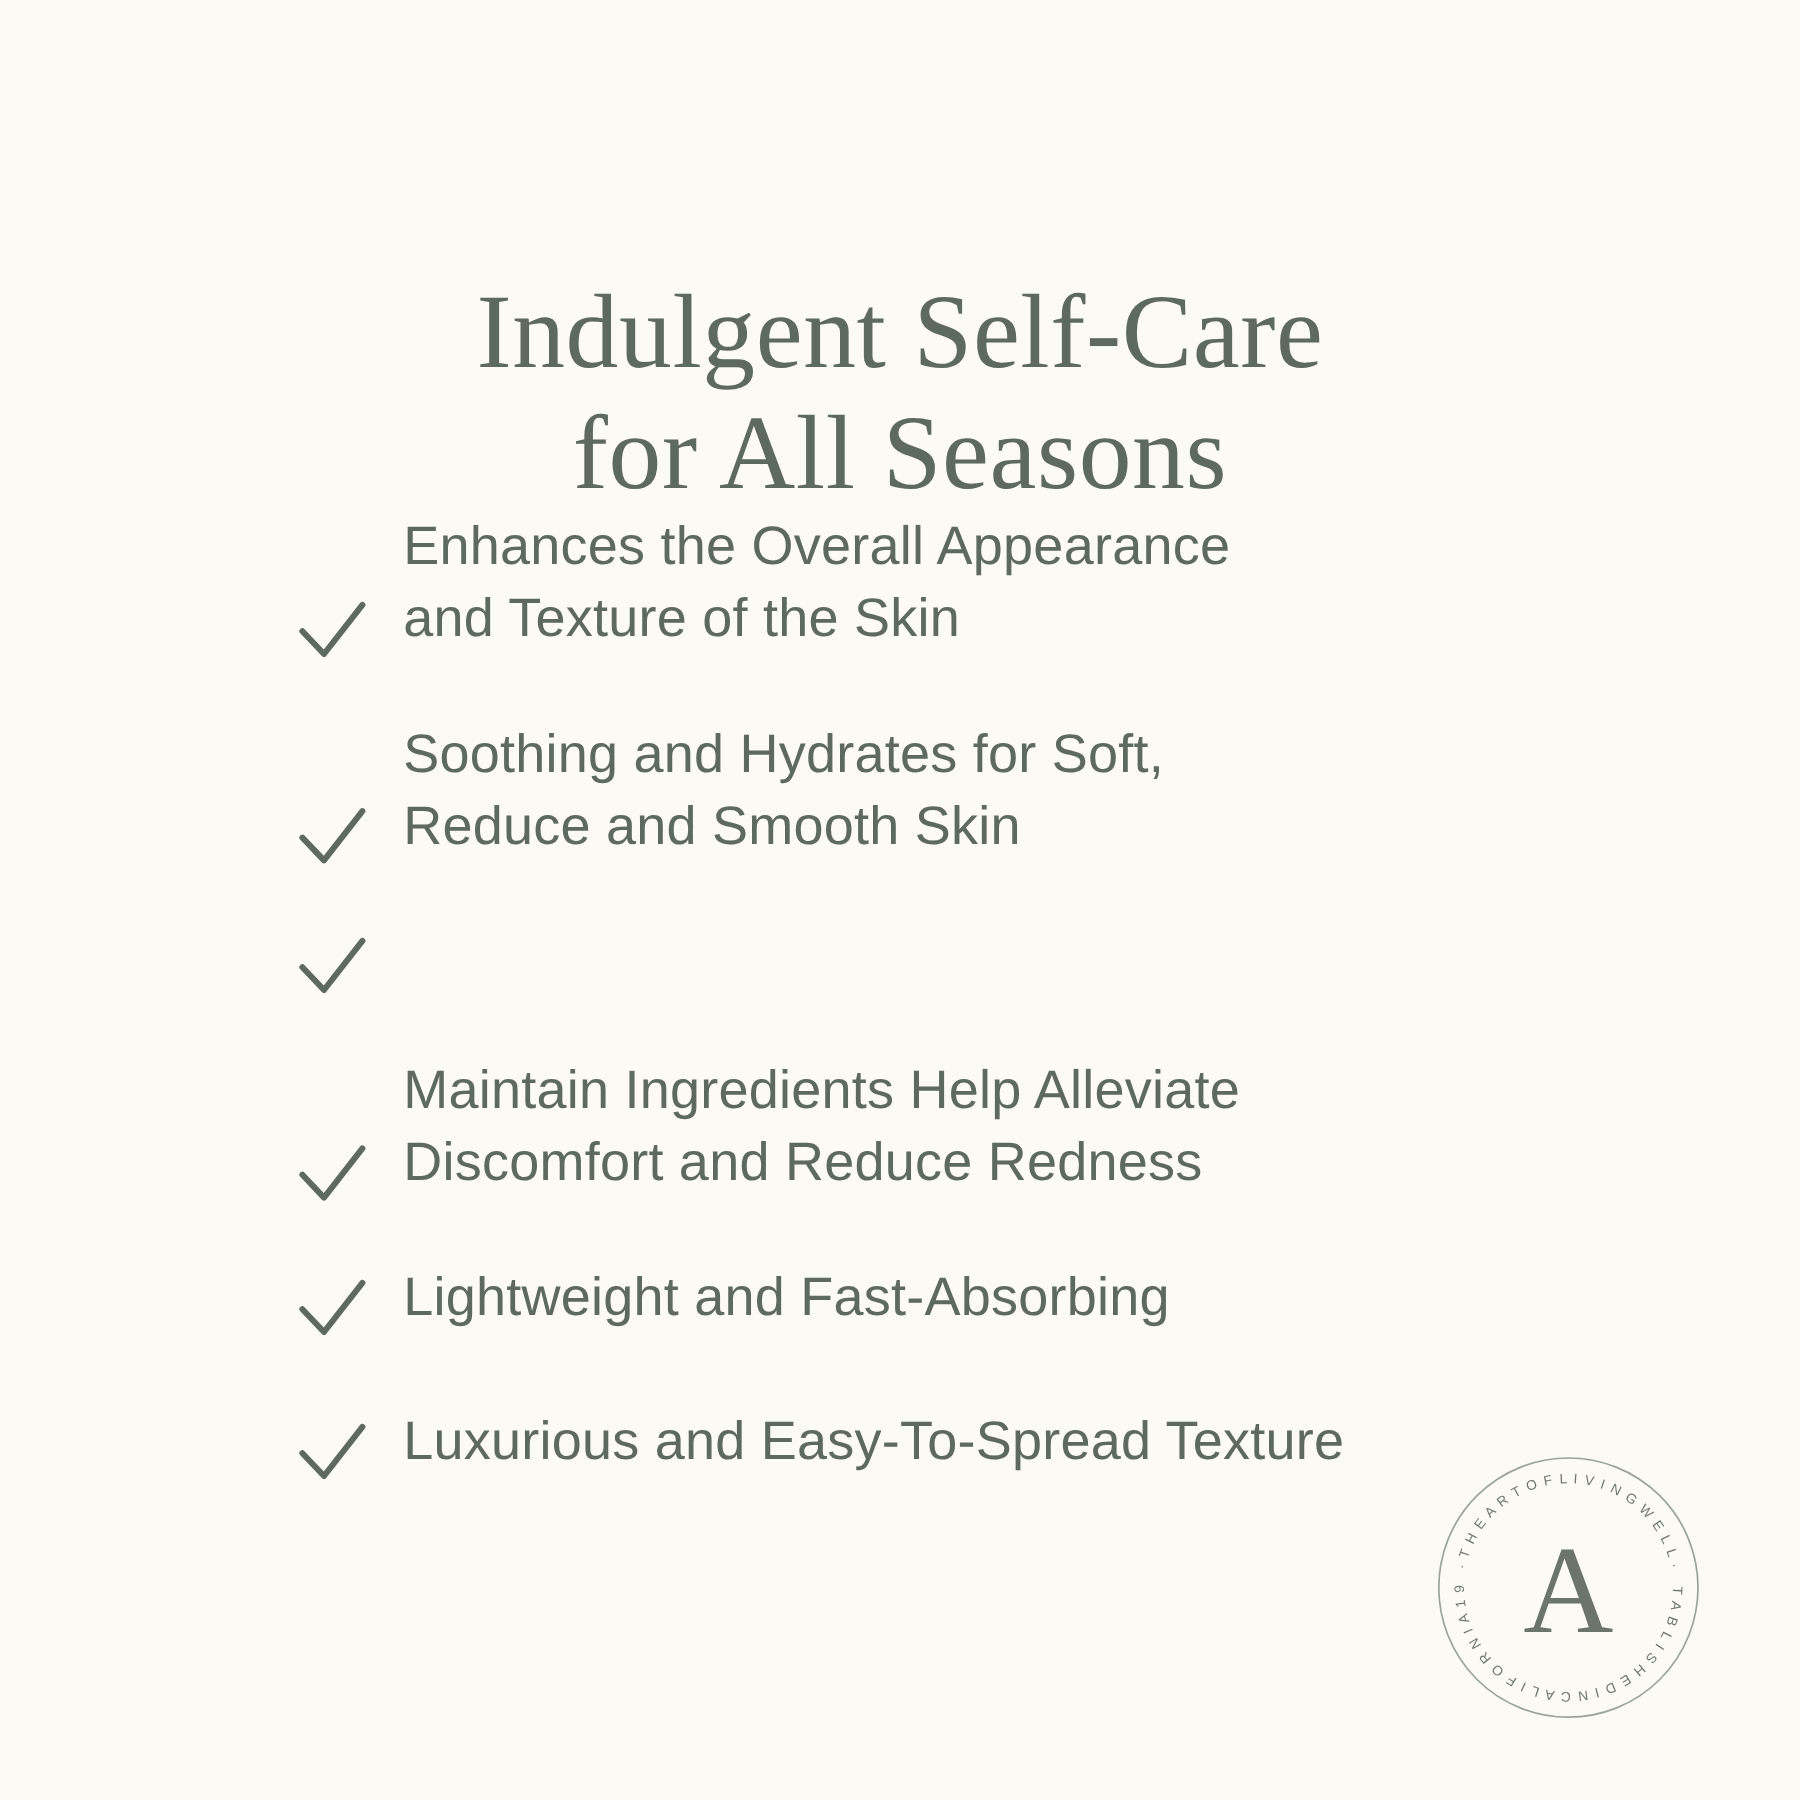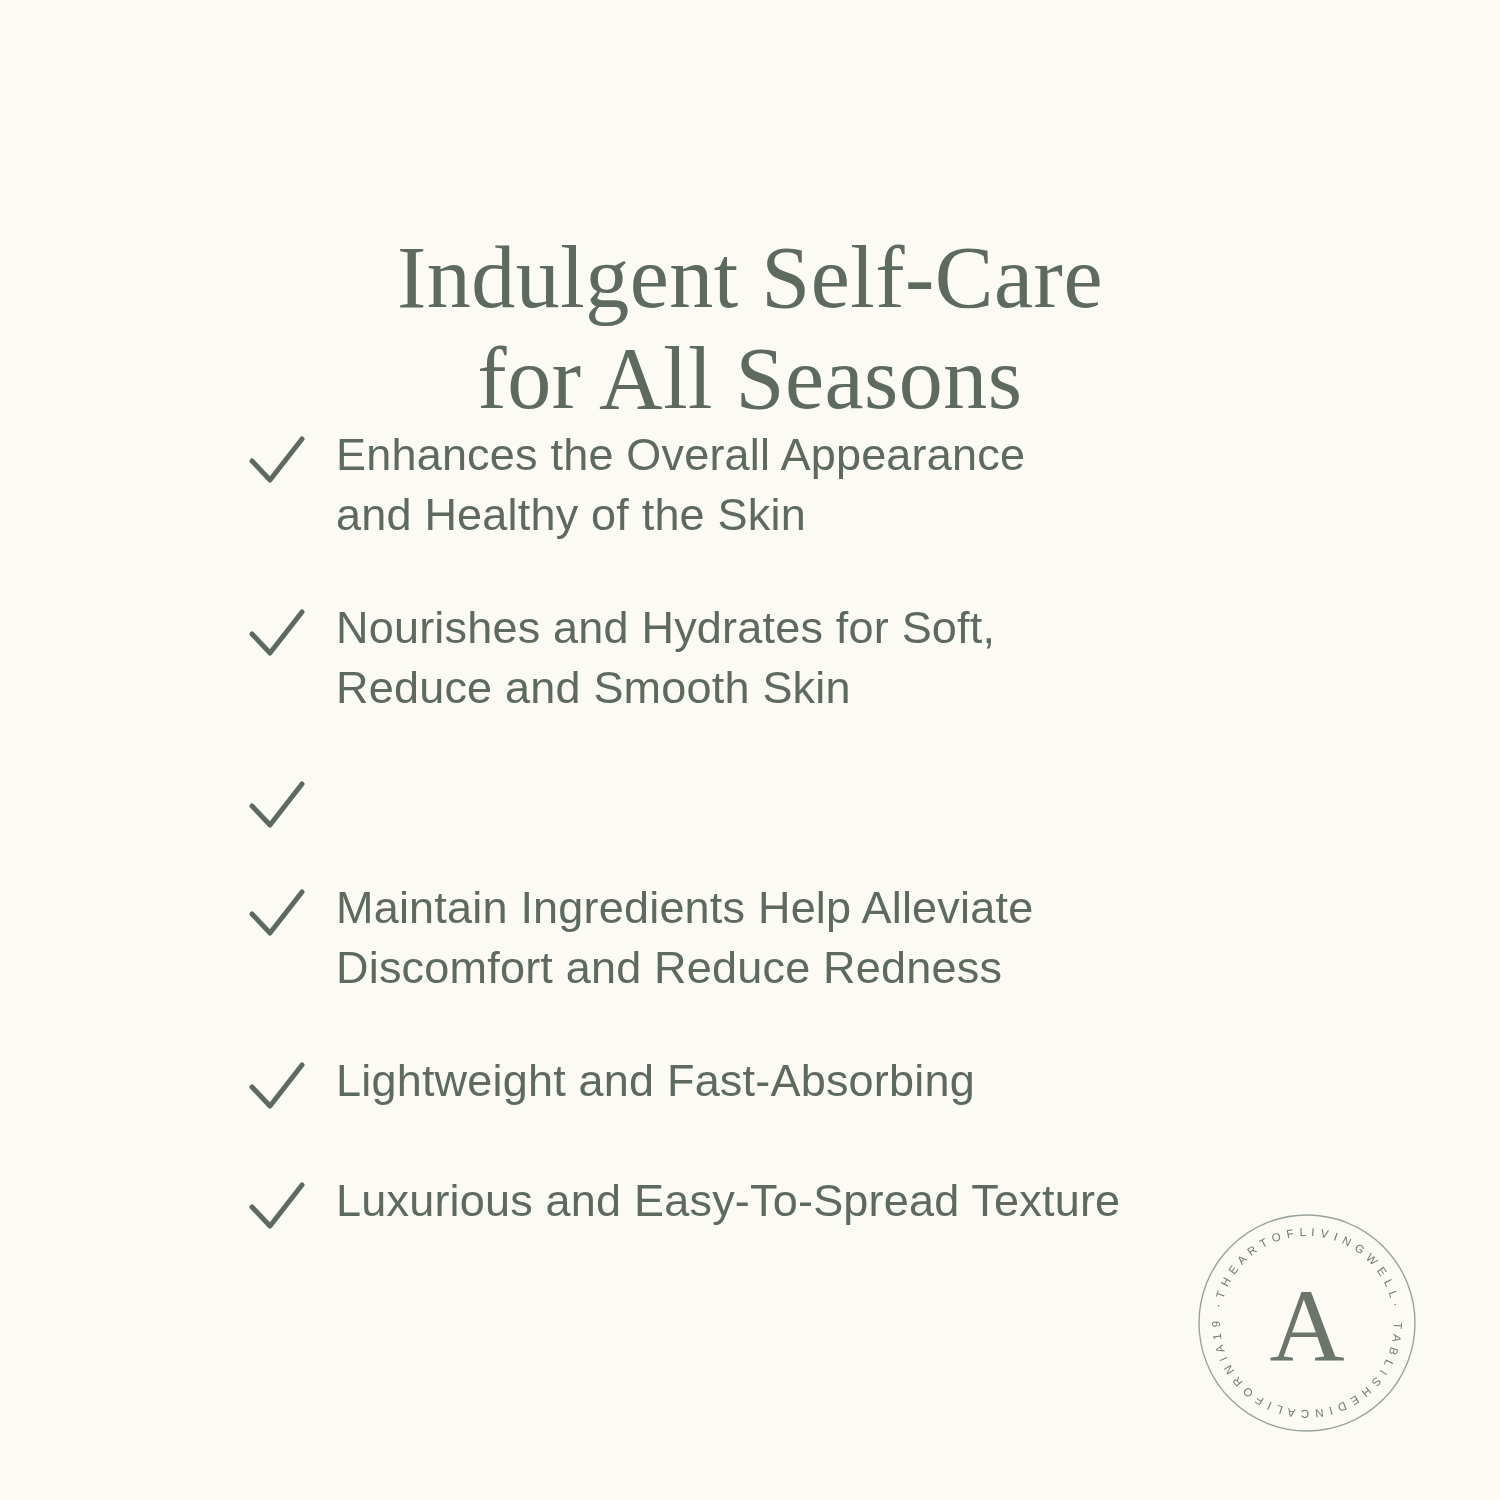--- a/index.html
+++ b/index.html
@@ -43,21 +43,21 @@
 
   
   .benefits {
     position: absolute;
     top: 425px;
     left: 248px;
     width: 1000px;
   }
   .benefit {
     display: flex;
-    align-items: flex-start;
+    align-items: flex-end;
     margin-bottom: 52px;
   }
   .benefit:last-child {
     margin-bottom: 0;
     margin-top: 36px;
   }
   .check {
     flex: 0 0 auto;
     width: 58px;
     height: 56px;
@@ -127,32 +127,32 @@
   <div class="benefits">
 
     <div class="benefit">
       <span class="check">
         <svg viewBox="0 0 58 56" aria-hidden="true">
           <path d="M4 28 L22 47 L54 6" fill="none" stroke="#5e6a5e" stroke-width="5" stroke-linecap="round" stroke-linejoin="round"></path>
         </svg>
       </span>
       <span class="benefit-text">
         <span>Enhances the Overall Appearance</span><br>
-        <span>and Healthy of the Skin</span>
+        <span>and Texture of the Skin</span>
       </span>
     </div>
 
     <div class="benefit">
       <span class="check">
         <svg viewBox="0 0 58 56" aria-hidden="true">
           <path d="M4 28 L22 47 L54 6" fill="none" stroke="#5e6a5e" stroke-width="5" stroke-linecap="round" stroke-linejoin="round"></path>
         </svg>
       </span>
       <span class="benefit-text">
-        <span>Nourishes and Hydrates for Soft,</span><br>
+        <span>Soothing and Hydrates for Soft,</span><br>
         <span>Reduce and Smooth Skin</span>
       </span>
     </div>
 
     <div class="benefit">
       <span class="check">
         <svg viewBox="0 0 58 56" aria-hidden="true">
           <path d="M4 28 L22 47 L54 6" fill="none" stroke="#5e6a5e" stroke-width="5" stroke-linecap="round" stroke-linejoin="round"></path>
         </svg>
       </span>

